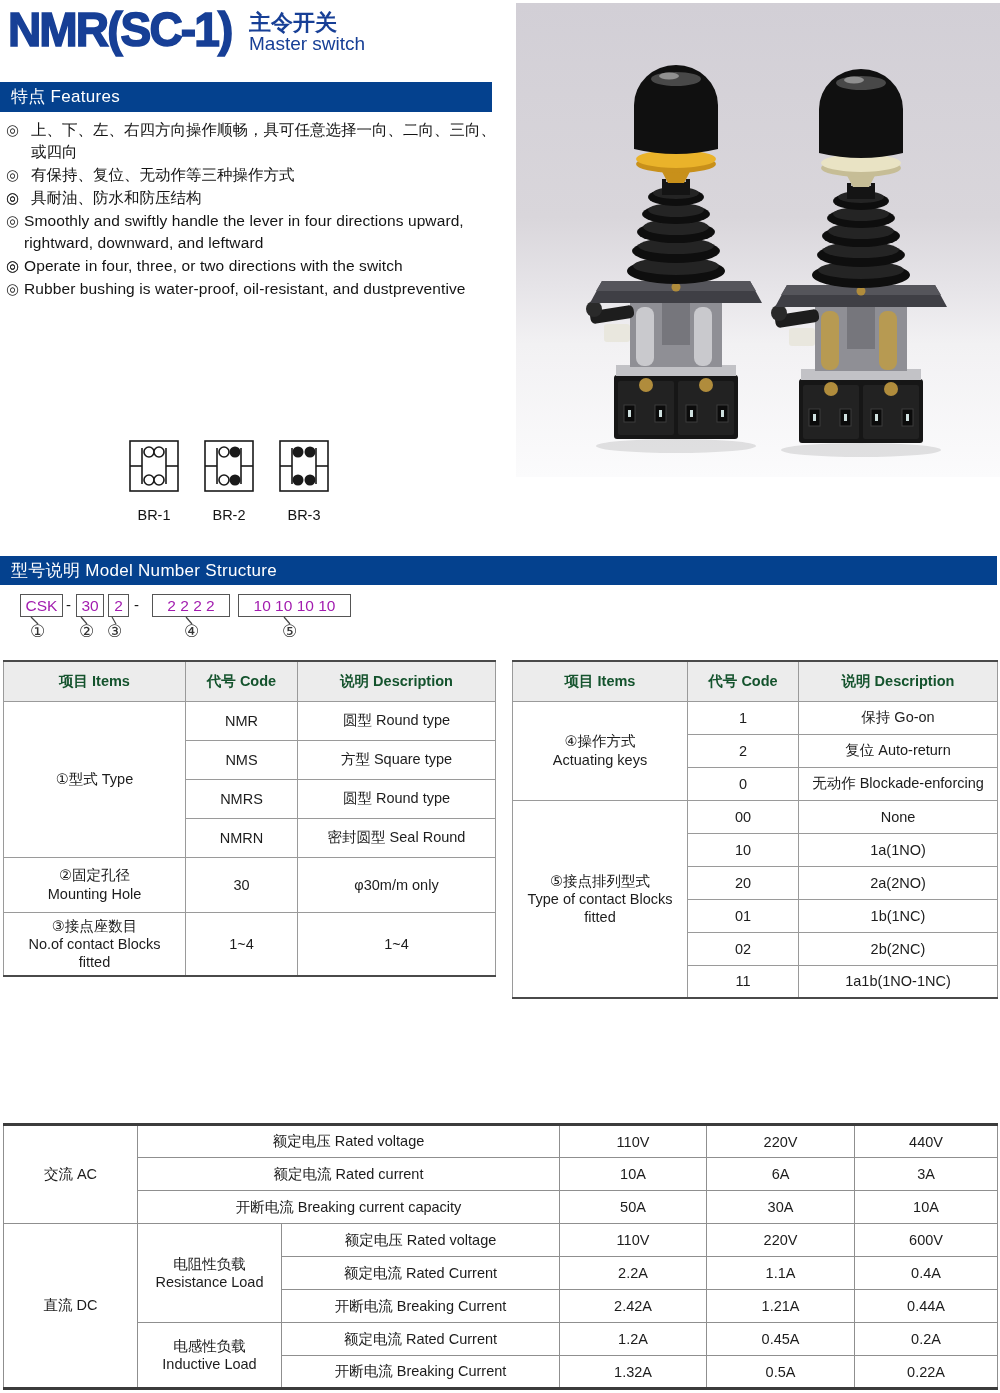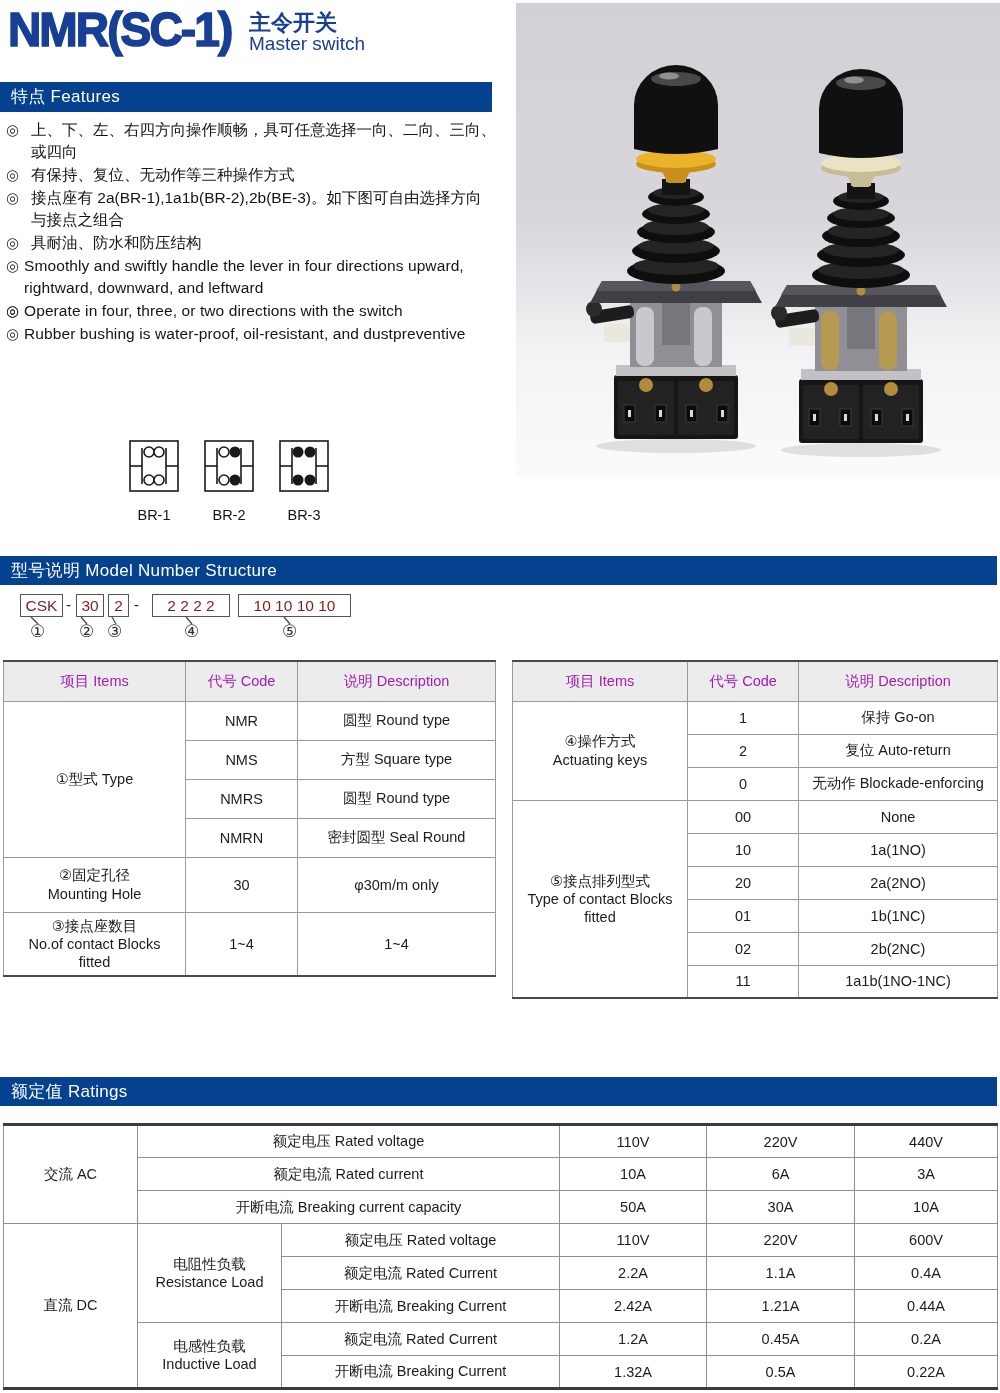--- a/index.html
+++ b/index.html
@@ -40,31 +40,31 @@
   .feat .bullet { position:absolute; left:0; top:0; font-size:15px; color:#2a2a2a; }
   .feat.en { padding-left:18px; letter-spacing:0.1px; }
   
   .br-diagrams { position:absolute; left:126px; top:437px; display:flex; gap:19px; }
   .br-item { width:56px; text-align:center; }
   .br-item svg { display:block; }
   .br-label { margin-top:12px; font-size:14.5px; color:#141414; }
   
   .seg-box {
     position:absolute; height:23px; border:1px solid #555;
-    font-size:15.5px; text-align:center; line-height:21px; color:#7f1d1d;
+    font-size:15.5px; text-align:center; line-height:21px; color:#a21caf;
     white-space:nowrap;
   }
   .seg-dash { position:absolute; height:23px; font-size:15px; line-height:21px; color:#1a1a1a; }
   .marker { position:absolute; top:621px; font-size:17px; color:#333; }
   .connectors { position:absolute; left:0; top:592px; }
   
   table { border-collapse:collapse; table-layout:fixed; }
   .itable { position:absolute; font-size:14.5px; }
   .itable td, .itable th { border:1px solid #9a9a9a; text-align:center; vertical-align:middle; padding:2px 4px; color:#1c1c1c; }
-  .itable tr.hdr th { background:#ececec; height:40px; font-weight:400; color:#a21caf; }
+  .itable tr.hdr th { background:#ececec; height:40px; font-weight:700; color:#14532d; }
   .itable { border-top:2px solid #4a4a4a; border-bottom:2px solid #4a4a4a; }
   .itable-left  { left:3px;  top:660px; width:492px; }
   .itable-right { left:512px; top:660px; width:485px; }
   .itable-left td { height:39px; }
   .itable-left tr.tall td { height:55px; }
   .itable-left tr.taller td { height:64px; }
   .itable-right td { height:33px; }
   .cell2line { line-height:1.25; }
   .note { position:absolute; left:6px; top:992px; width:492px; font-size:14.5px; line-height:1.35; color:#141414; }
   
@@ -166,21 +166,20 @@
     <div class="feat">
       <span class="bullet">◎</span>
       <span>上、下、左、右四方向操作顺畅，具可任意选择一向、二向、三向、或四向</span>
     </div>
     <div class="feat">
       <span class="bullet">◎</span>
       <span>有保持、复位、无动作等三种操作方式</span>
     </div>
     <div class="feat">
       <span class="bullet">◎</span>
-      <span>接点座有 2a(BR-1),1a1b(BR-2),2b(BE-3)。如下图可自由选择方向与接点之组合</span>
     </div>
     <div class="feat">
       <span class="bullet">◎</span>
       <span>具耐油、防水和防压结构</span>
     </div>
     <div class="feat en">
       <span class="bullet">◎</span>
       <span>Smoothly and swiftly handle the lever in four directions upward, rightward, downward, and leftward</span>
     </div>
     <div class="feat en">
@@ -368,21 +367,20 @@
       <td>02</td>
       <td>2b(2NC)</td>
     </tr>
     <tr>
       <td>11</td>
       <td>1a1b(1NO-1NC)</td>
     </tr>
   </tbody>
     </table>
 
-  <div class="banner banner-ratings">额定值 Ratings</div>
 
   <table class="rtable">
     <colgroup>
       <col style="width:134px">
         <col style="width:144px">
         <col style="width:278px">
       <col style="width:147px">
         <col style="width:148px">
         <col style="width:143px">
     </colgroup>

